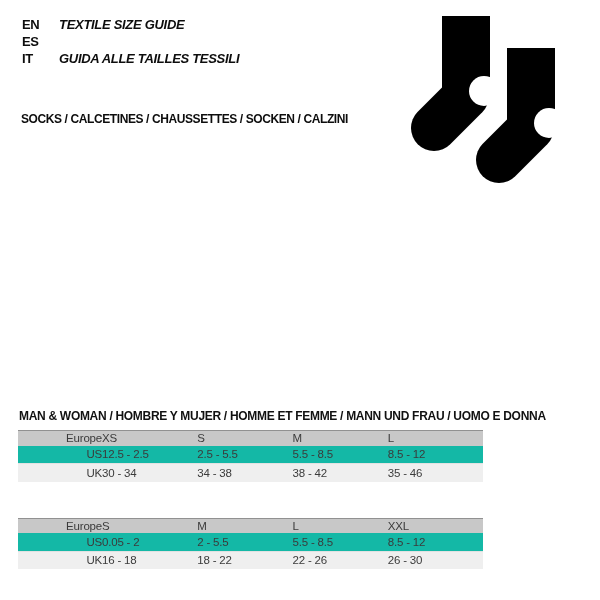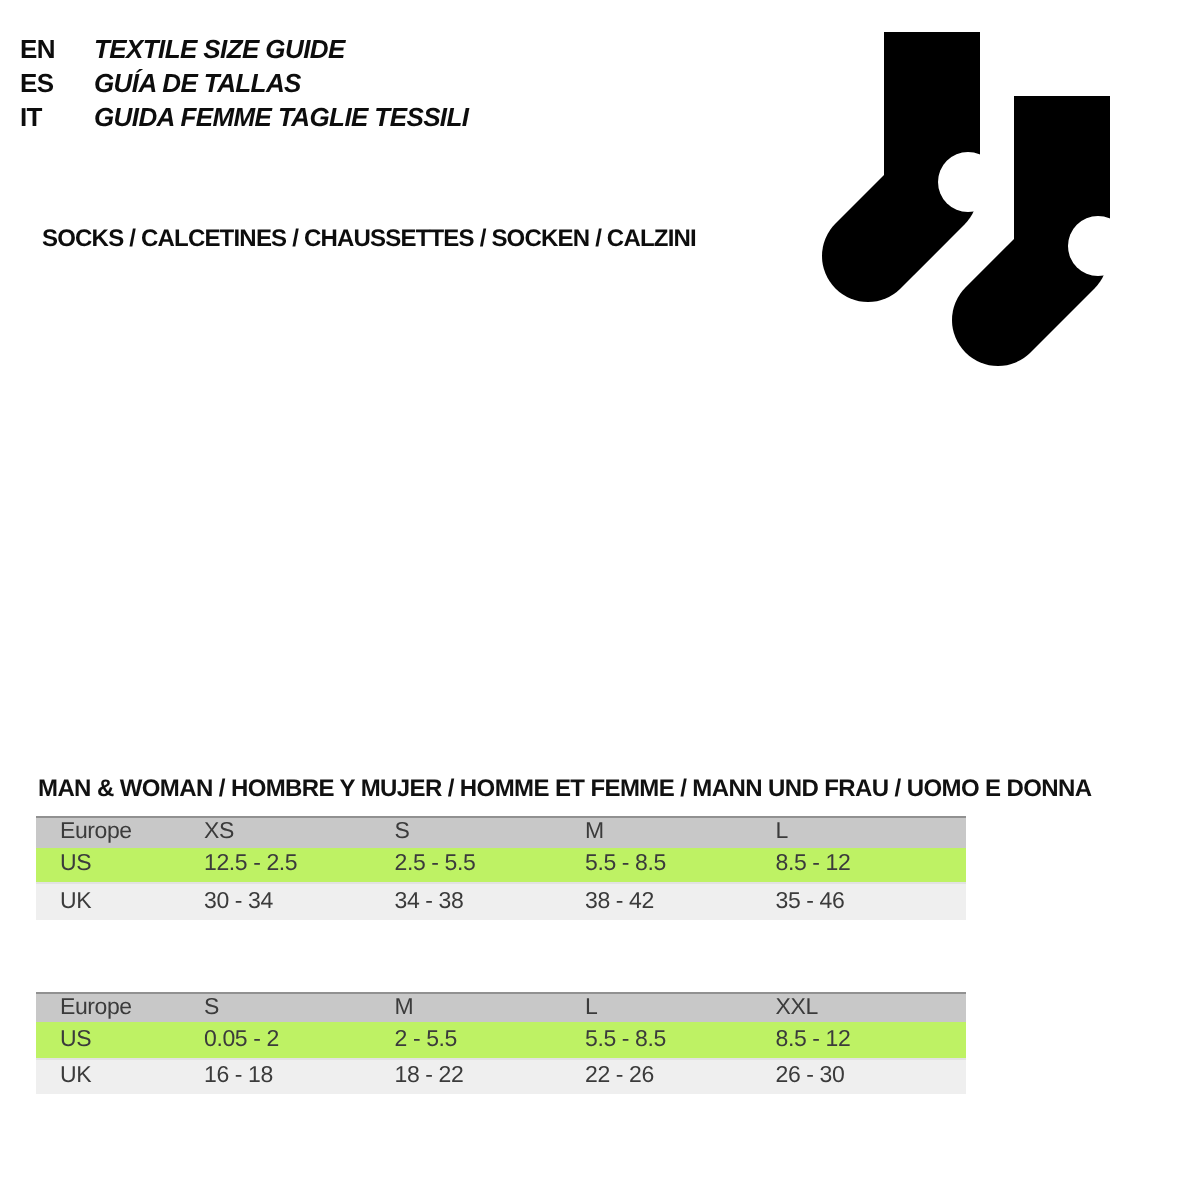--- a/index.html
+++ b/index.html
@@ -6,75 +6,74 @@
   body {
     width: 600px; height: 600px;
     background: #ffffff;
     font-family: "Liberation Sans", sans-serif;
     color: #0d0d0d;
     overflow: hidden;
   }
   .page { position: relative; width: 600px; height: 600px; background: #fff; }
 
   
-  .lang-block { position: absolute; left: 10px; top: 16px; }
+  .lang-block { position: absolute; left: 22px; top: 16px; }
   .lang-row { display: flex; line-height: 17px; font-size: 13px; font-weight: bold; letter-spacing: -0.3px; }
   .lang-code { width: 37px; flex: 0 0 37px; }
   .lang-label { white-space: nowrap; font-style: italic; }
 
   
   .category-heading {
     position: absolute; left: 21px; top: 112px;
     font-size: 12px; font-weight: bold; letter-spacing: -0.4px; white-space: nowrap;
   }
 
   
   .socks-icon { position: absolute; left: 405px; top: 8px; width: 170px; height: 185px; }
 
   
-  .tables-wrap { position: absolute; left: 18px; top: 388px; width: 465px; }
+  .tables-wrap { position: absolute; left: 18px; top: 410px; width: 465px; }
   .size-table-block + .size-table-block { margin-top: 36px; }
   .table-title {
     font-size: 12px; font-weight: bold; letter-spacing: -0.3px;
     color: #111; white-space: nowrap; margin: 0 0 7px 1px; line-height: 13px;
   }
   table.size-table {
     width: 100%; border-collapse: collapse; table-layout: fixed;
     font-size: 11.5px; color: var(--table-text, #3b3b3b); letter-spacing: -0.2px;
   }
   table.size-table th, table.size-table td {
     font-weight: normal; text-align: left; padding: 0; vertical-align: middle;
   }
-  table.size-table .col-label { width: 72px; text-align: left; padding-left: 12px; }
+  table.size-table .col-label { width: 72px; text-align: right; padding-left: 12px; }
   table.size-table thead tr {
     background: var(--header-bg, #c8c8c8);
     border-top: 1px solid var(--header-top-border, #919191);
     height: 15px;
   }
   table.size-table tbody tr { height: 18px; }
-  table.size-table tbody tr.row-a { background: #bef264; border-bottom: 1px solid var(--row-border, #e2e2e2); }
+  table.size-table tbody tr.row-a { background: #14b8a6; border-bottom: 1px solid var(--row-border, #e2e2e2); }
   table.size-table tbody tr.row-b { background: var(--alt-row-bg, #efefef); }
 </style>
 </head>
 <body>
 
 <div class="page">
 
   <div class="lang-block">
     <div class="lang-row">
       <span class="lang-code">EN</span>
       <span class="lang-label">TEXTILE SIZE GUIDE</span>
     </div>
     <div class="lang-row">
       <span class="lang-code">ES</span>
-      <span class="lang-label">GUÍA DE TALLAS</span>
     </div>
     <div class="lang-row">
       <span class="lang-code">IT</span>
-      <span class="lang-label">GUIDA FEMME TAGLIE TESSILI</span>
+      <span class="lang-label">GUIDA ALLE TAILLES TESSILI</span>
     </div>
   </div>
 
   <div class="category-heading">SOCKS / CALCETINES / CHAUSSETTES / SOCKEN / CALZINI</div>
 
   <svg class="socks-icon" viewBox="0 0 170 185" width="170" height="185" aria-hidden="true">
     <defs>
       <g id="sock-shape">
         <rect x="37" y="8" width="48" height="85" fill="#000"></rect>
         <line x1="61" y1="88" x2="29" y2="120" stroke="#000" stroke-width="46" stroke-linecap="round"></line>

